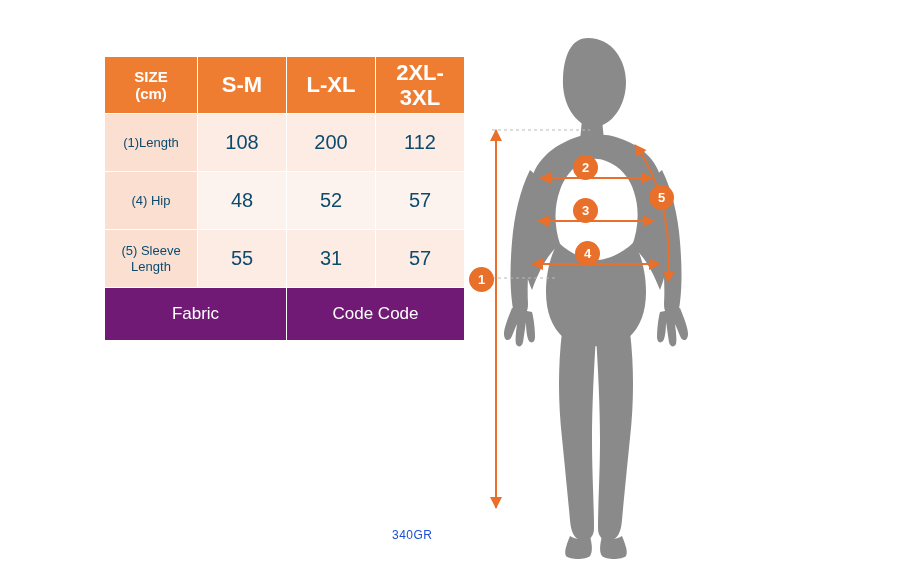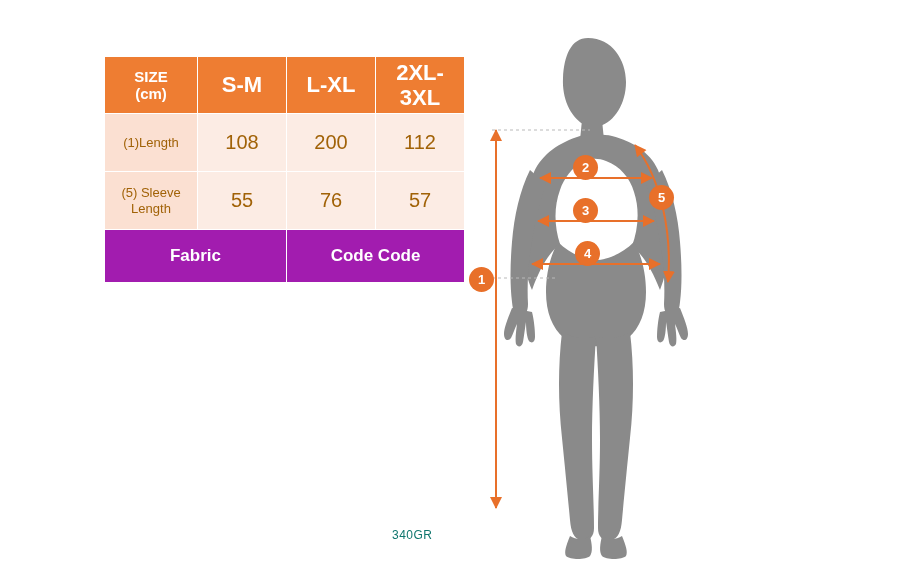--- a/index.html
+++ b/index.html
@@ -21,21 +21,21 @@
     left: 104px;
     top: 56px;
     width: 348px;
     border-collapse: collapse;
     table-layout: fixed;
   }
   #size-table td {
     border: 1px solid #ffffff;
     text-align: center;
     vertical-align: middle;
-    color: #a16207;
+    color: #0c4a6e;
   }
   .col-label { width: 90px; }
   .col-val   { width: 86px; }
 
   
   .hdr-cell {
     background: #ee7d32;
     color: #ffffff !important;
     font-weight: bold;
     font-size: 22px;
@@ -56,39 +56,39 @@
     font-size: 20px;
     height: 55px;
     margin-top: 44px;
   }
   .row-val.alt {
     background: #fdf3ee;
   }
 
   
   .sub-hdr {
-    background: #a21caf;
+    background: #701a75;
     color: #ffffff !important;
-    font-weight: bold;
+    font-weight: normal;
     font-size: 17px;
     height: 50px;
   }
   .sub-val {
     background: #fcece4;
     font-size: 19px;
     height: 53px;
   }
 
   
   #weight-caption {
     position: absolute;
     left: 392px;
     top: 528px;
     font-size: 12px;
-    color: #0f766e;
+    color: #1d4ed8;
     letter-spacing: .5px;
   }
 
   
   #figure-panel {
     position: absolute;
     left: 470px;
     top: 20px;
     width: 420px;
     height: 540px;
@@ -136,28 +136,34 @@
 
     <tr>
       <td class="row-label">(1)Length</td>
       <td class="row-val">108</td>
       <td class="row-val">200</td>
       <td class="row-val">112</td>
     </tr>
 
 
 
+    <tr>
+      <td class="row-label">(4) Hip</td>
+      <td class="row-val alt">48</td>
+      <td class="row-val alt">52</td>
+      <td class="row-val alt">57</td>
+    </tr>
 
     <tr>
       <td class="row-label">
         <span>(5) Sleeve</span><br>
         <span>Length</span>
       </td>
       <td class="row-val">55</td>
-      <td class="row-val">76</td>
+      <td class="row-val">31</td>
       <td class="row-val">57</td>
     </tr>
 
     <tr>
       <td class="sub-hdr" colspan="2">Fabric</td>
       <td class="sub-hdr" colspan="2">Code Code</td>
     </tr>
 
   </tbody>
 </table>

